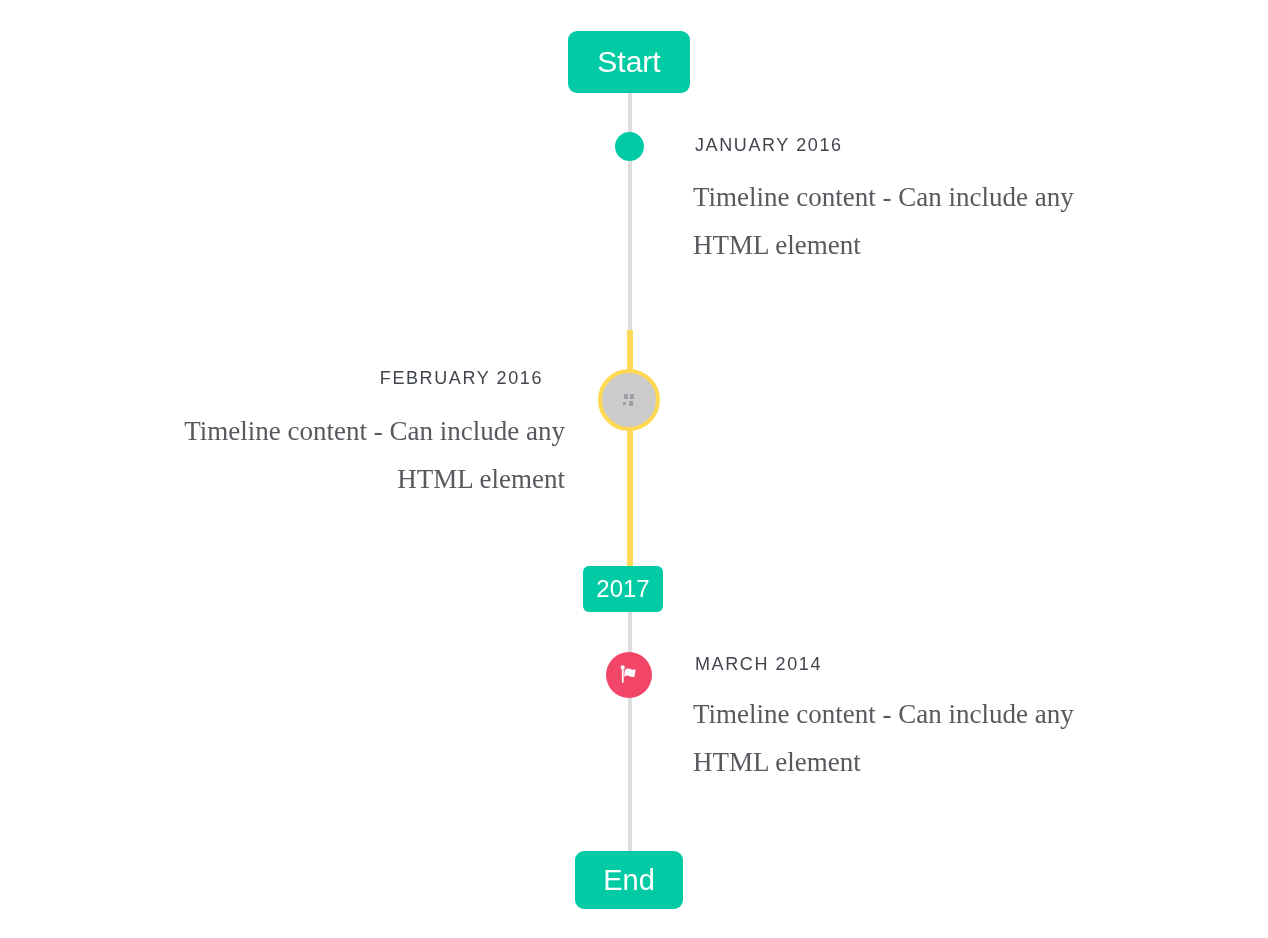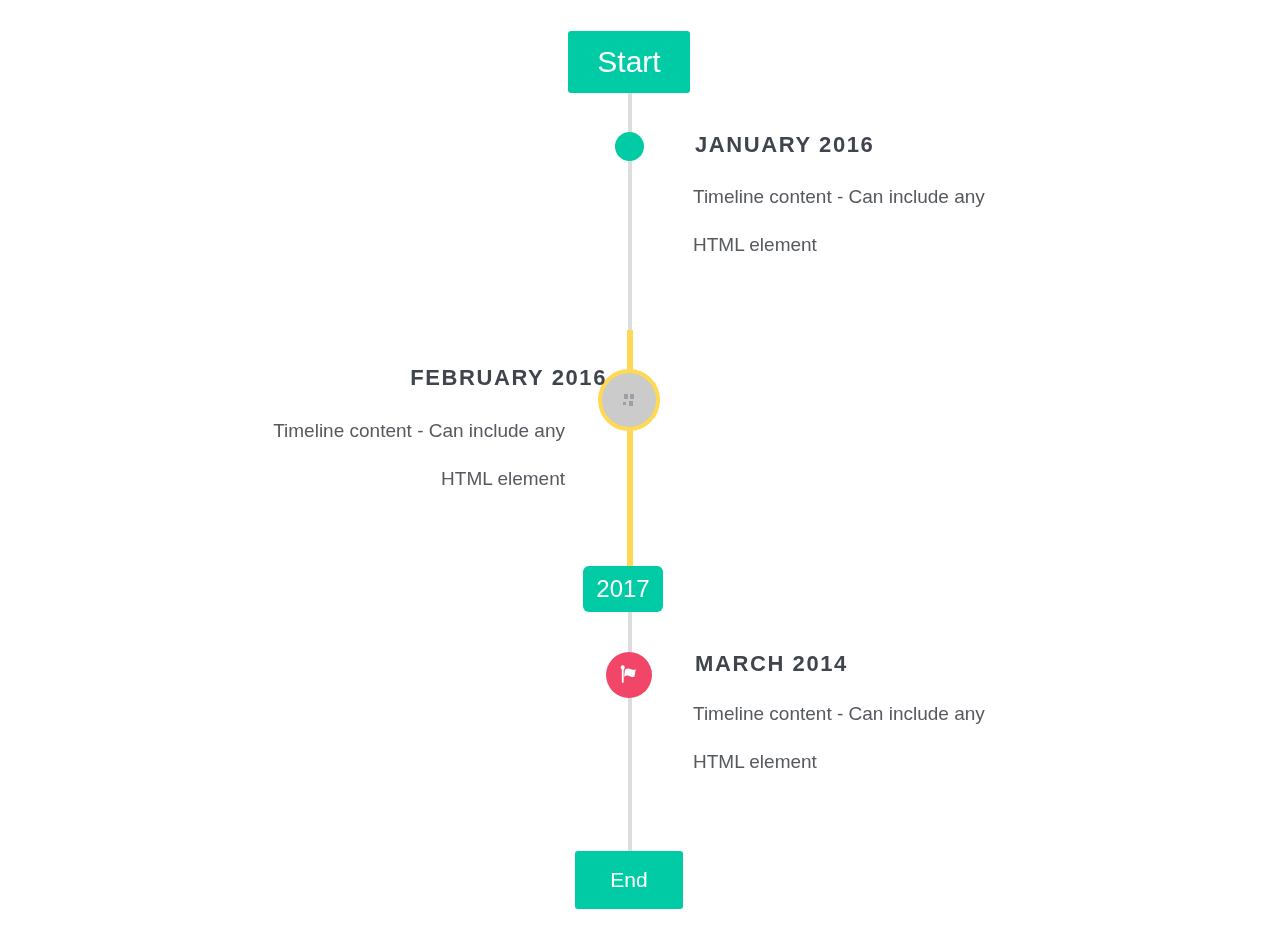--- a/index.html
+++ b/index.html
@@ -33,26 +33,26 @@
   .tl-line--lower  { left: 628px; top: 612px; width: 4px; height: 239px; }
 
   
   .flag {
     position: absolute;
     background: var(--teal);
     color: var(--flag_text);
     display: flex;
     align-items: center;
     justify-content: center;
-    border-radius: 3px;
+    border-radius: 9px;
     font-weight: 400;
   }
   .flag--start { left: 568px; top: 31px;  width: 122px; height: 62px; font-size: 30px; }
   .flag--year  { left: 583px; top: 566px; width: 80px;  height: 46px; font-size: 24px; border-radius: 6px; }
-  .flag--end   { left: 575px; top: 851px; width: 108px; height: 58px; font-size: 21px; }
+  .flag--end   { left: 575px; top: 851px; width: 108px; height: 58px; font-size: 29px; }
 
   
   .marker { position: absolute; border-radius: 50%; }
   .marker--dot {
     left: 615px; top: 132px; width: 29px; height: 29px;
     background: var(--teal);
   }
   .marker--image {
     left: 598px; top: 369px; width: 62px; height: 62px;
     background: var(--circle_gray);
@@ -61,37 +61,38 @@
   }
   .marker--flag {
     left: 606px; top: 652px; width: 46px; height: 46px;
     background: var(--red);
     display: flex; align-items: center; justify-content: center;
   }
 
   
   .date {
     position: absolute;
-    font-size: 22px;
-    font-weight: 700;
+    font-size: 18px;
+    font-weight: 400;
     letter-spacing: 1.6px;
     color: var(--label_text);
     line-height: 20px;
     white-space: nowrap;
   }
   .date--jan { left: 695px;  top: 135px; }
-  .date--feb { right: 661px; top: 368px; text-align: left; }
+  .date--feb { right: 725px; top: 368px; text-align: left; }
   .date--mar { left: 695px;  top: 654px; }
 
   .content {
     position: absolute;
-    font-size: 19px;
+    font-size: 27px;
     line-height: 48px;
     color: var(--content_text);
     white-space: nowrap;
+    font-family: Liberation Serif, serif;
   }
   .content--jan { left: 693px;  top: 173px; }
   .content--feb { right: 703px; top: 407px; text-align: right; }
   .content--mar { left: 693px;  top: 690px; }
 </style>
 </head>
 <body>
 
 <div class="canvas">
 

